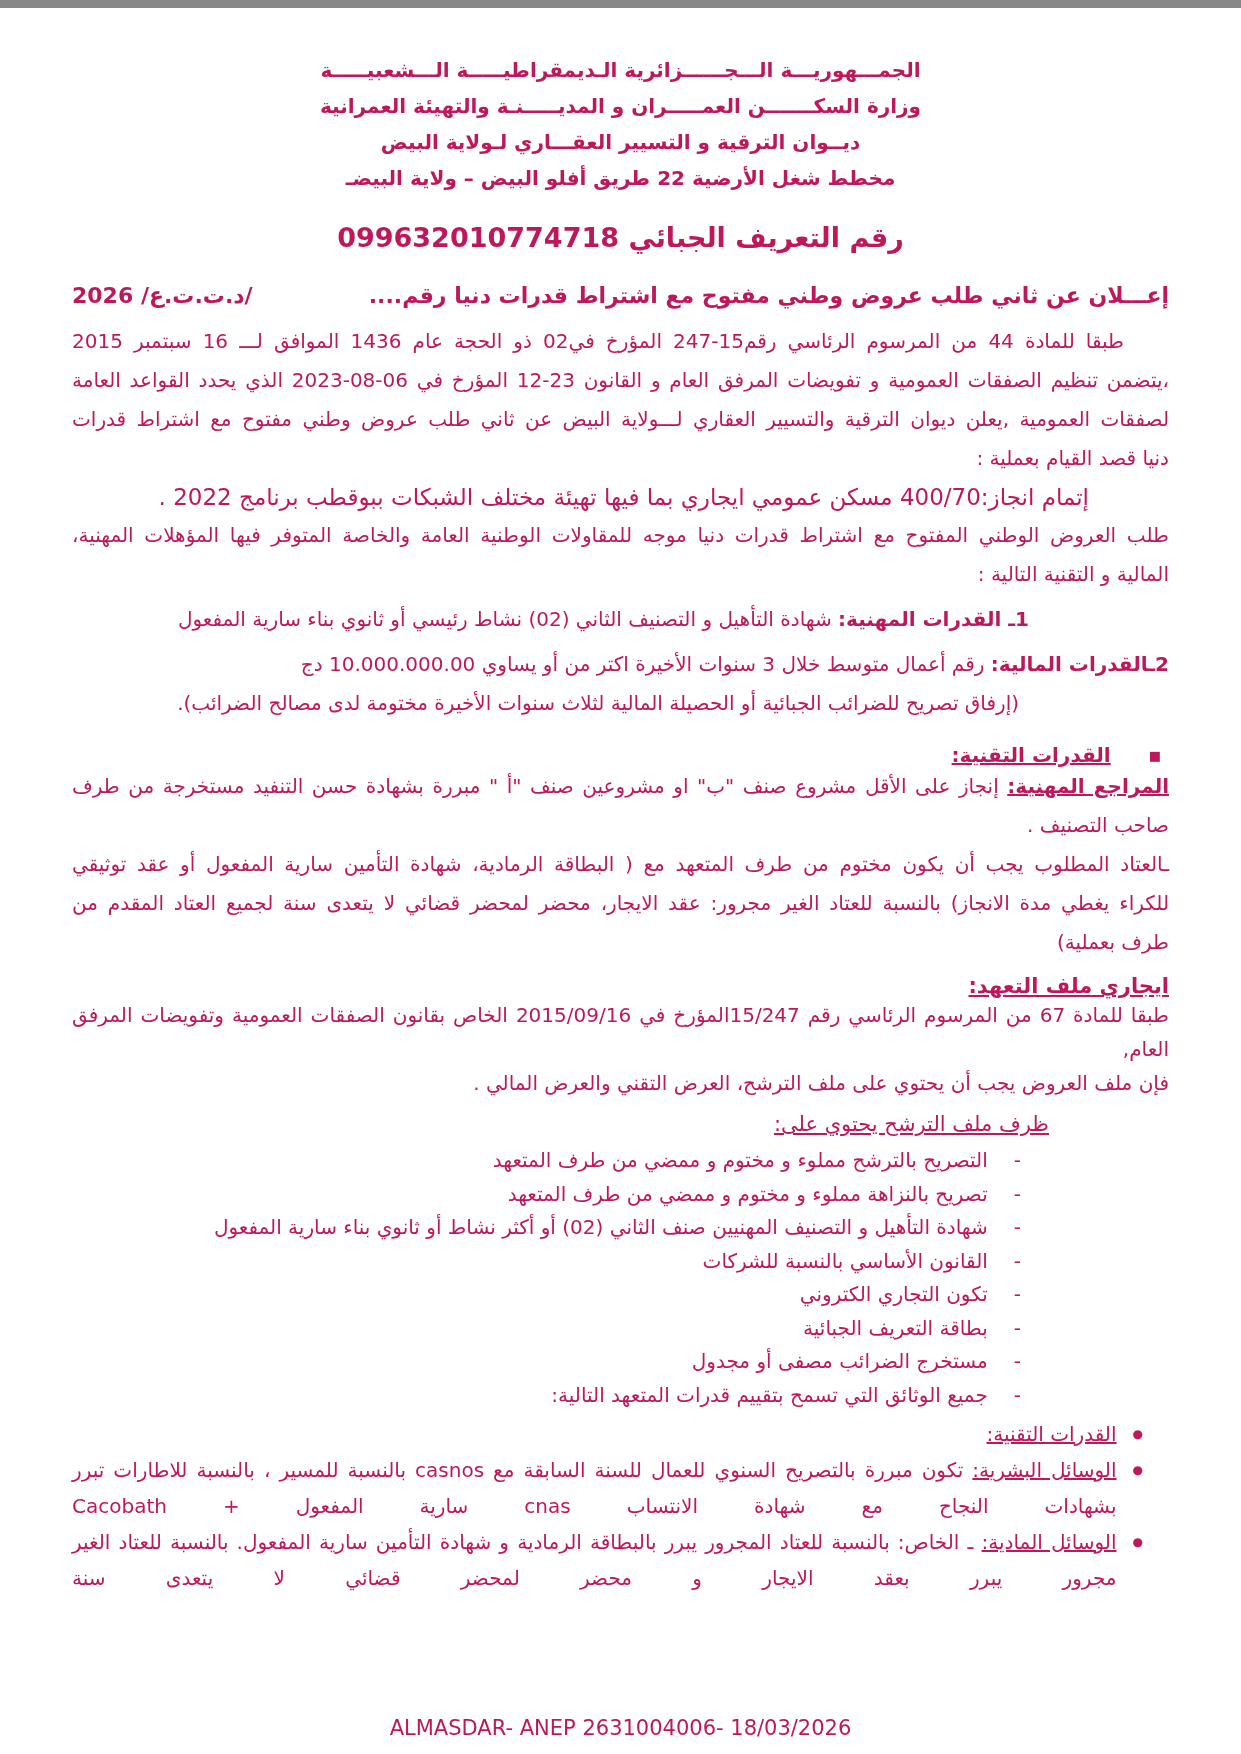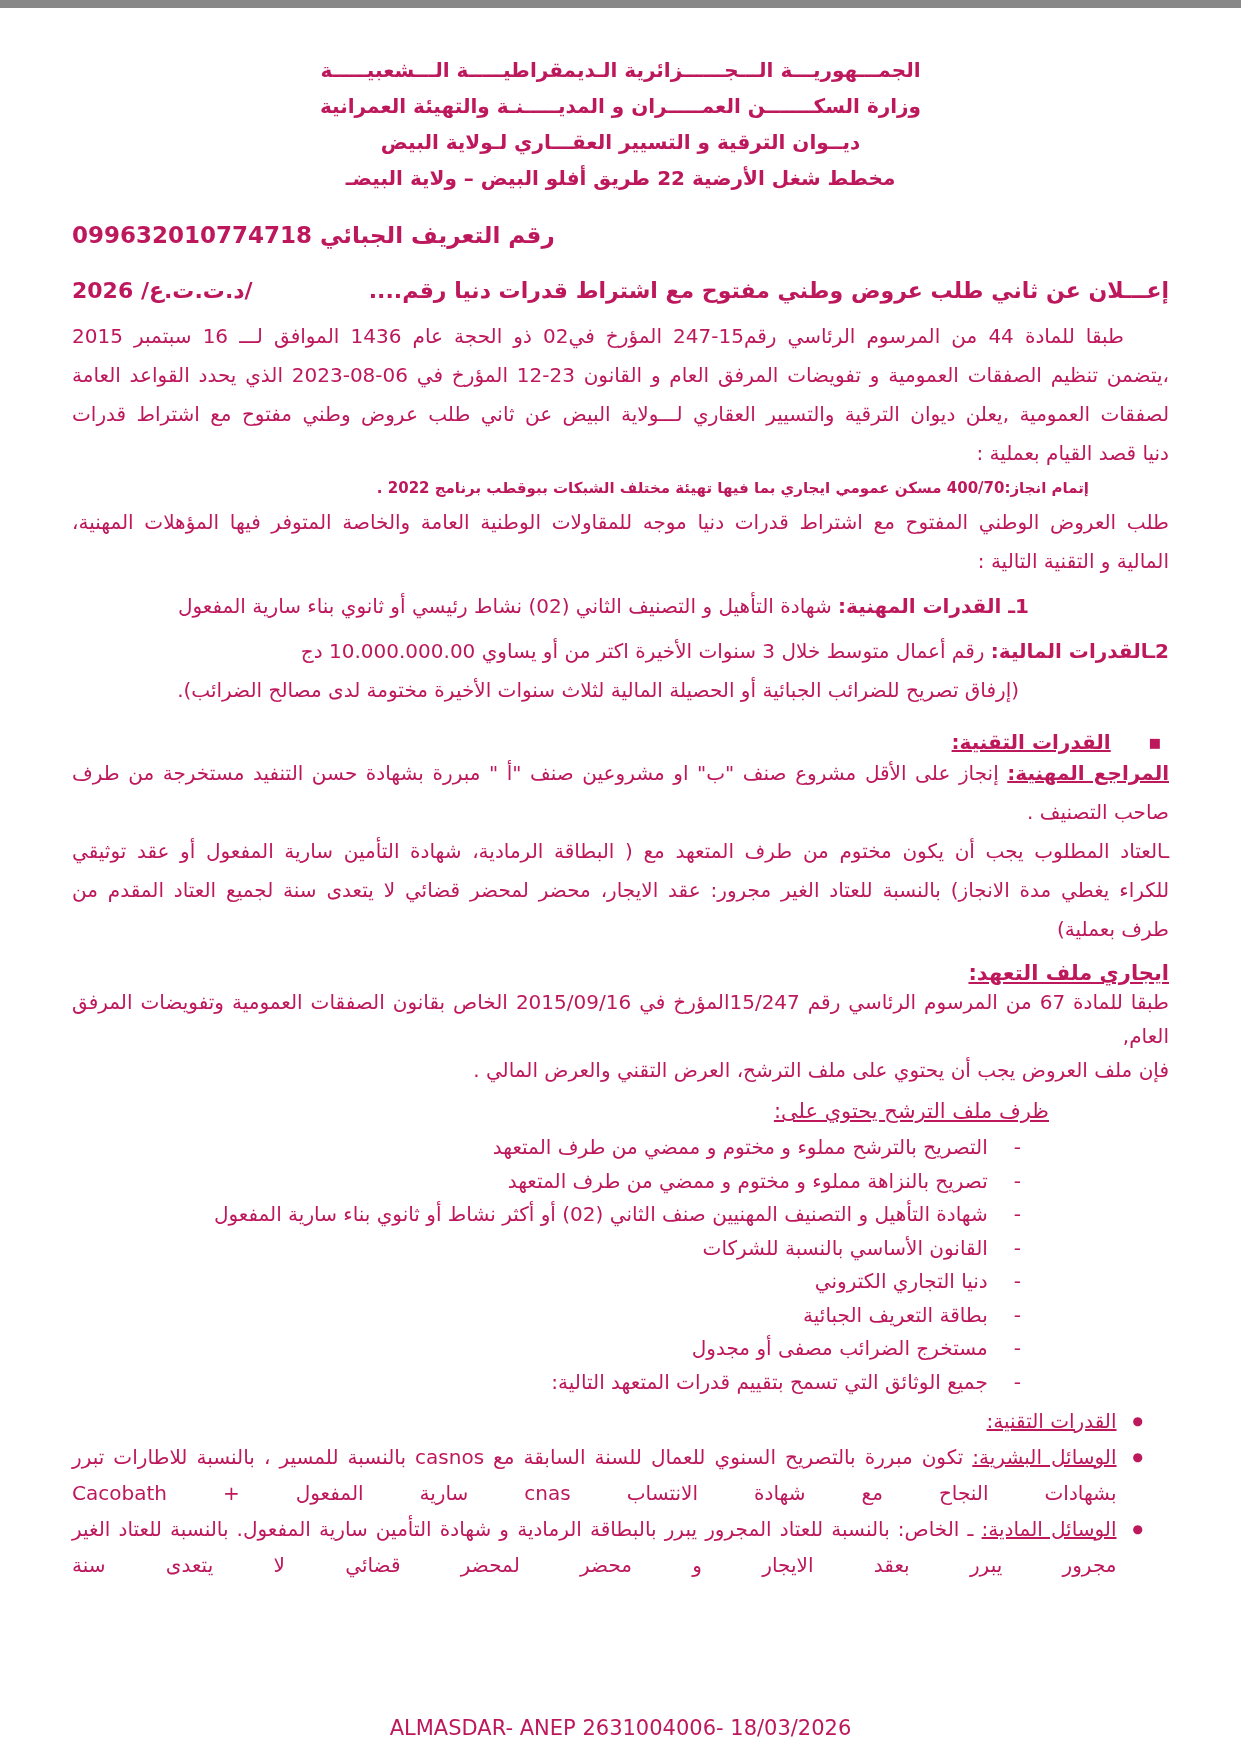--- a/index.html
+++ b/index.html
@@ -10,35 +10,35 @@
     background:#ffffff;
     color:#be185d;
     font-family:"DejaVu Sans", sans-serif;
     overflow:hidden;
     box-sizing:border-box;
     padding:44px 72px 0 72px;
   }
   .rtl{direction:rtl;unicode-bidi:embed;}
   
   .hdr{ text-align:center; font-weight:bold; font-size:20px; line-height:36px; }
-  .tax-line{ text-align:left; font-weight:bold; font-size:23px; margin-top:26px; }
+  .tax-line{ text-align:center; font-weight:bold; font-size:27px; margin-top:26px; }
   .title-row{
     display:flex; justify-content:space-between; align-items:baseline;
     font-weight:bold; font-size:22px; margin-top:30px;
   }
   
   .para{ font-size:20px; line-height:39px; }
   .jline{ text-align:justify; text-align-last:justify; }
   .rline{ text-align:right; }
   .indent1{ padding-right:45px; }
   .mt-sm{ margin-top:6px; }
   .mt-md{ margin-top:14px; }
   .bold{ font-weight:bold; }
   .u{ text-decoration:underline; }
-  .op-line{ font-weight:bold; font-size:15px; padding-right:80px; margin-top:6px; }
+  .op-line{ font-weight:normal; font-size:23px; padding-right:80px; margin-top:6px; }
   .req{ font-size:20px; line-height:39px; }
   .req .lbl{ font-weight:bold; }
   .req1{ padding-right:140px; }
   .fin-note{ padding-right:150px; }
   .sq-bullet-row{ display:flex; gap:38px; align-items:center; margin-top:20px; padding-right:8px; font-size:20px;}
   .sq-bullet-row .mark{ font-size:13px; line-height:1; }
   .sq-bullet-row .lbl{ font-weight:bold; text-decoration:underline; }
   .heading-r{ font-weight:bold; text-decoration:underline; font-size:21px; margin-top:12px; text-align:right; }
   .heading-c{ font-weight:normal; text-decoration:underline; font-size:21px; margin-top:12px; text-align:right; padding-right:120px; }
   
@@ -141,21 +141,21 @@
       <div class="dash-item">
         <span class="mark">-</span>
         <span>شهادة التأهيل و التصنيف المهنيين صنف الثاني  (02) أو أكثر نشاط أو ثانوي بناء سارية المفعول</span>
       </div>
       <div class="dash-item">
         <span class="mark">-</span>
         <span>القانون الأساسي بالنسبة للشركات</span>
       </div>
       <div class="dash-item">
         <span class="mark">-</span>
-        <span>دنيا التجاري الكتروني</span>
+        <span>تكون التجاري الكتروني</span>
       </div>
       <div class="dash-item">
         <span class="mark">-</span>
         <span>بطاقة التعريف الجبائية</span>
       </div>
       <div class="dash-item">
         <span class="mark">-</span>
         <span>مستخرج الضرائب مصفى أو مجدول</span>
       </div>
       <div class="dash-item">

